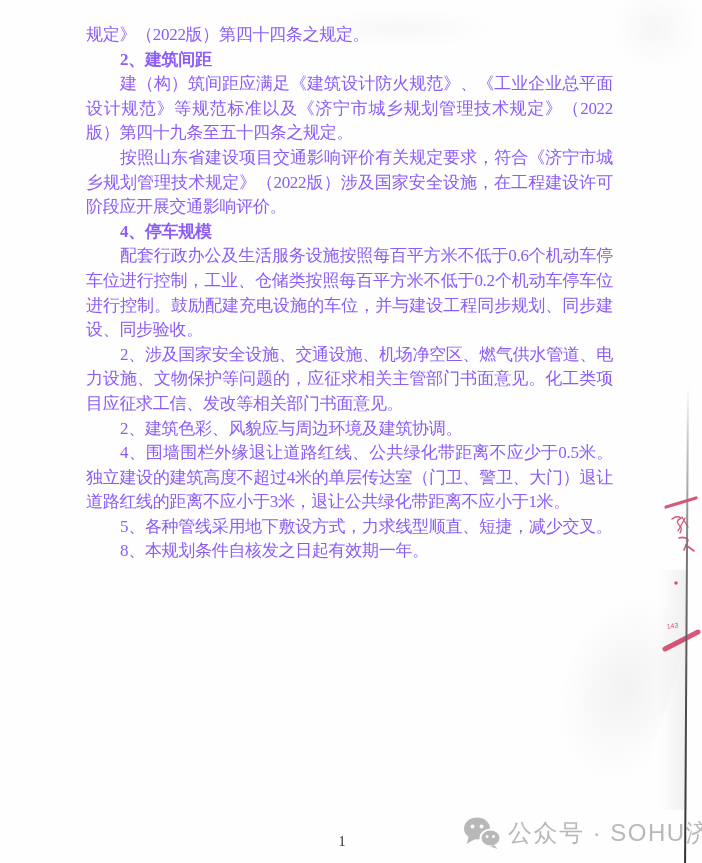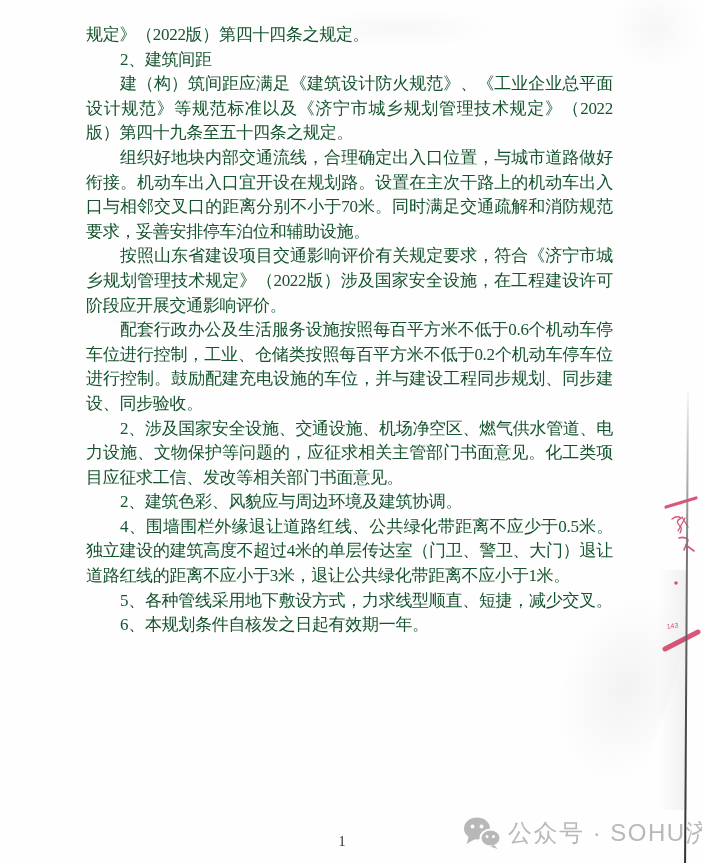--- a/index.html
+++ b/index.html
@@ -24,29 +24,29 @@
     background: radial-gradient(ellipse at 50% 40%, rgba(120,120,120,0.06), rgba(0,0,0,0) 70%); }
   .smudge-4 { left: 100px; top: 300px; width: 60px; height: 30px;
     background: radial-gradient(ellipse at 50% 50%, rgba(120,120,120,0.04), rgba(0,0,0,0) 70%); }
 
   
   .doc-body {
     position: absolute;
     left: 86px;
     top: 23px;
     width: 527px;
-    color: #14532d;
+    color: #8b5cf6;
     font-size: 17px;
     line-height: 24.6px;
     letter-spacing: -0.3px;
     text-align: justify;
   }
   .doc-body p { margin: 0; }
   .doc-body p.indent { text-indent: 2em; }
-  .doc-body p.heading { font-weight: normal; }
+  .doc-body p.heading { font-weight: bold; }
 
   
   .page-number {
     position: absolute;
     left: 86px;
     top: 834px;
     width: 512px;
     text-align: center;
     font-size: 14px;
     color: #2b2b2b;
@@ -115,28 +115,28 @@
 
 <div class="smudge smudge-1"></div>
 <div class="smudge smudge-2"></div>
 <div class="smudge smudge-3"></div>
 <div class="smudge smudge-4"></div>
 
 <div class="doc-body">
     <p class="">规定》（2022版）第四十四条之规定。</p>
     <p class="heading indent">2、建筑间距</p>
     <p class=" indent">建（构）筑间距应满足《建筑设计防火规范》、《工业企业总平面设计规范》等规范标准以及《济宁市城乡规划管理技术规定》（2022版）第四十九条至五十四条之规定。</p>
-    <p class=" indent">组织好地块内部交通流线，合理确定出入口位置，与城市道路做好衔接。机动车出入口宜开设在规划路。设置在主次干路上的机动车出入口与相邻交叉口的距离分别不小于70米。同时满足交通疏解和消防规范要求，妥善安排停车泊位和辅助设施。</p>
     <p class=" indent">按照山东省建设项目交通影响评价有关规定要求，符合《济宁市城乡规划管理技术规定》（2022版）涉及国家安全设施，在工程建设许可阶段应开展交通影响评价。</p>
+    <p class="heading indent">4、停车规模</p>
     <p class=" indent">配套行政办公及生活服务设施按照每百平方米不低于0.6个机动车停车位进行控制，工业、仓储类按照每百平方米不低于0.2个机动车停车位进行控制。鼓励配建充电设施的车位，并与建设工程同步规划、同步建设、同步验收。</p>
     <p class=" indent">2、涉及国家安全设施、交通设施、机场净空区、燃气供水管道、电力设施、文物保护等问题的，应征求相关主管部门书面意见。化工类项目应征求工信、发改等相关部门书面意见。</p>
     <p class=" indent">2、建筑色彩、风貌应与周边环境及建筑协调。</p>
     <p class=" indent">4、围墙围栏外缘退让道路红线、公共绿化带距离不应少于0.5米。独立建设的建筑高度不超过4米的单层传达室（门卫、警卫、大门）退让道路红线的距离不应小于3米，退让公共绿化带距离不应小于1米。</p>
     <p class=" indent">5、各种管线采用地下敷设方式，力求线型顺直、短捷，减少交叉。</p>
-    <p class=" indent">6、本规划条件自核发之日起有效期一年。</p>
+    <p class=" indent">8、本规划条件自核发之日起有效期一年。</p>
   </div>
 
 <div class="page-number">1</div>
 
 <div class="watermark">
   <span>
     <svg width="38" height="32" viewBox="0 0 38 32">
       <ellipse class="wm-bubble" cx="14" cy="11.5" rx="13" ry="11"></ellipse>
       <polygon class="wm-bubble" points="6,19 3.5,27 13,21.5"></polygon>
       <circle cx="9.5" cy="9.5" r="1.9" fill="#fefefe"></circle>

